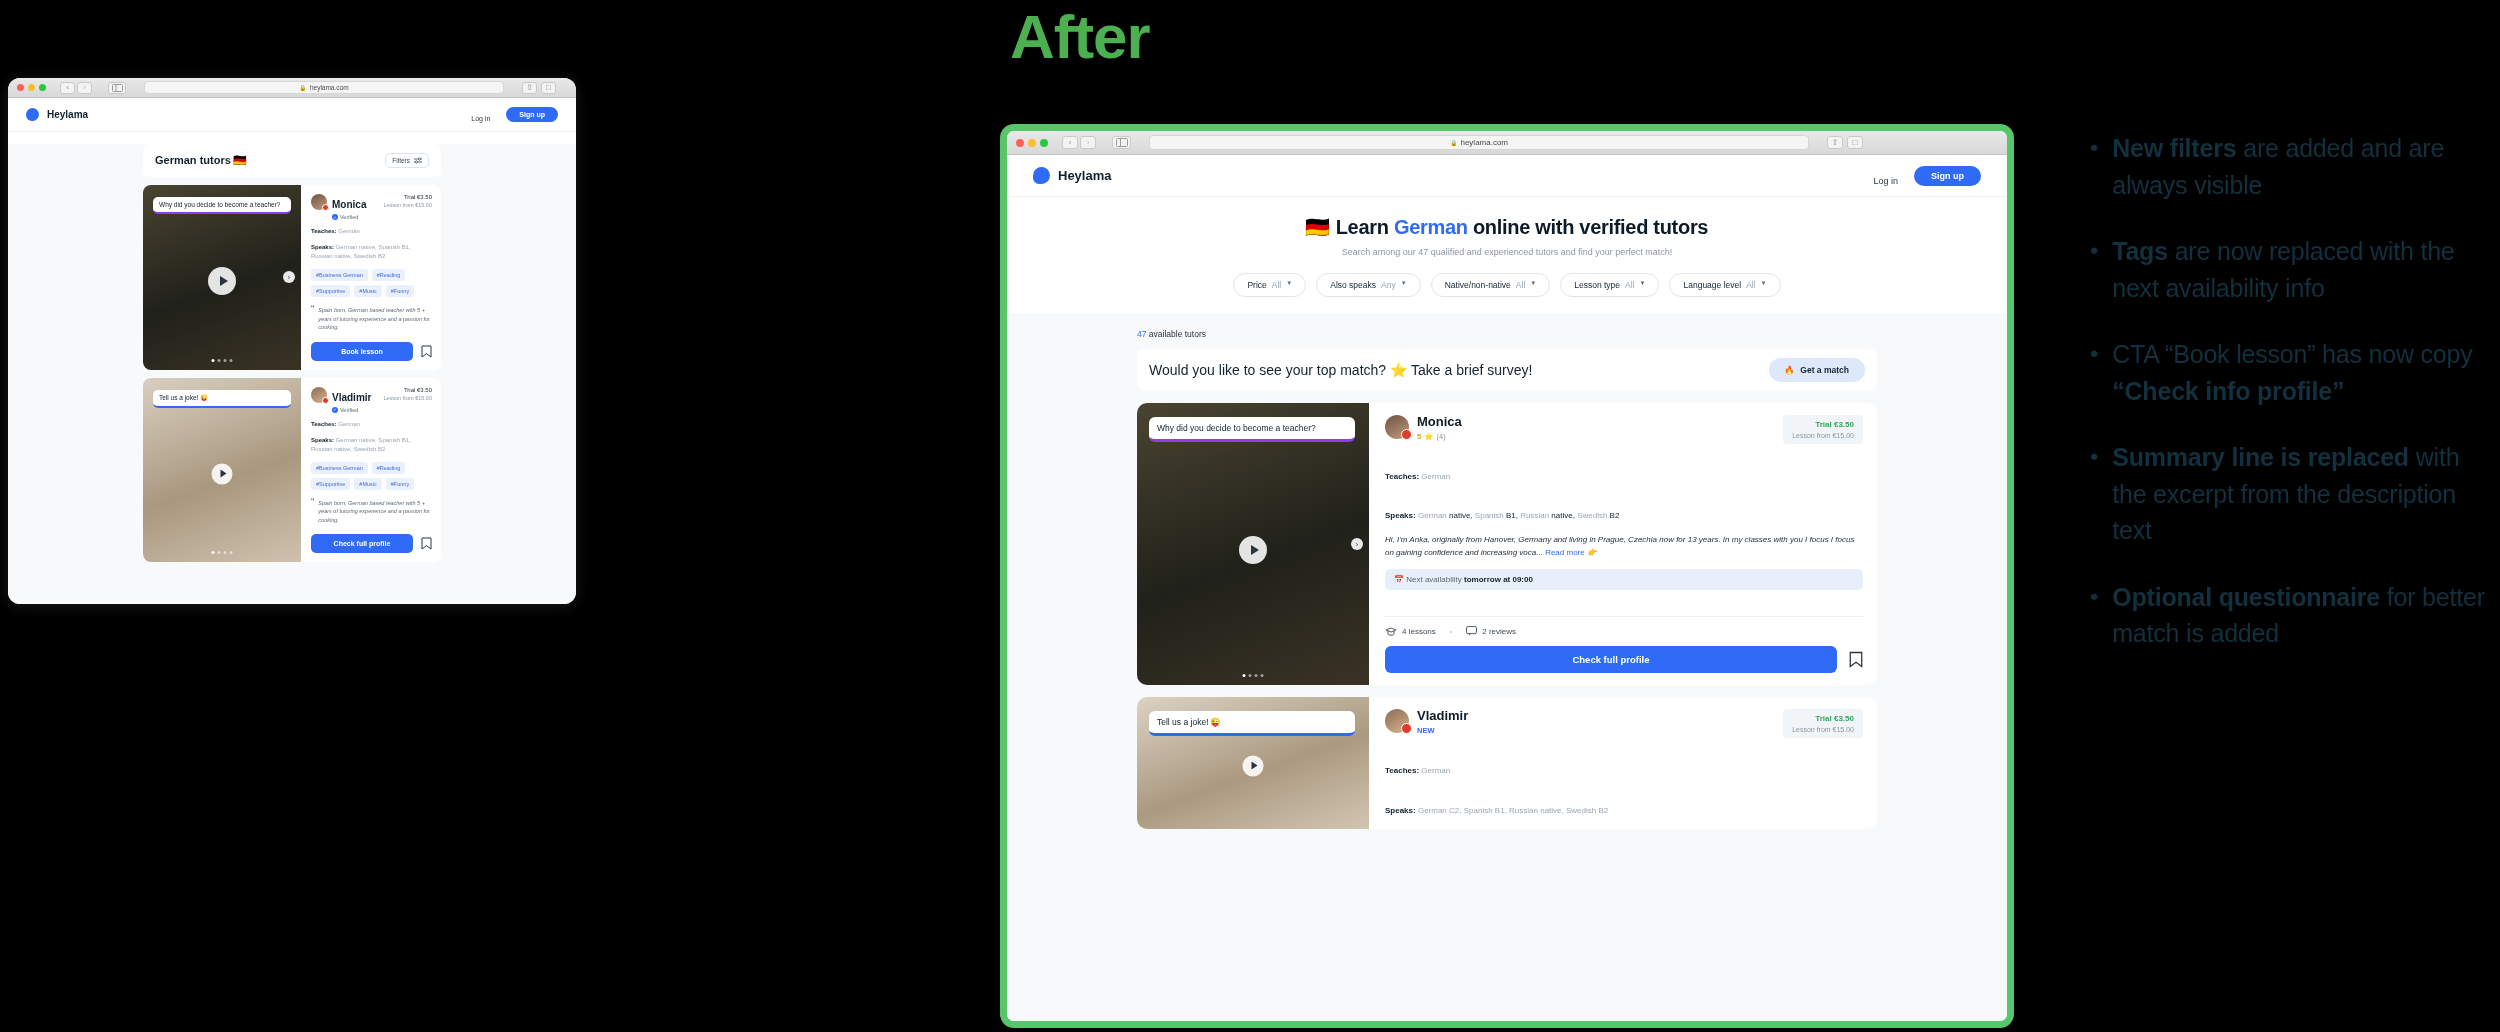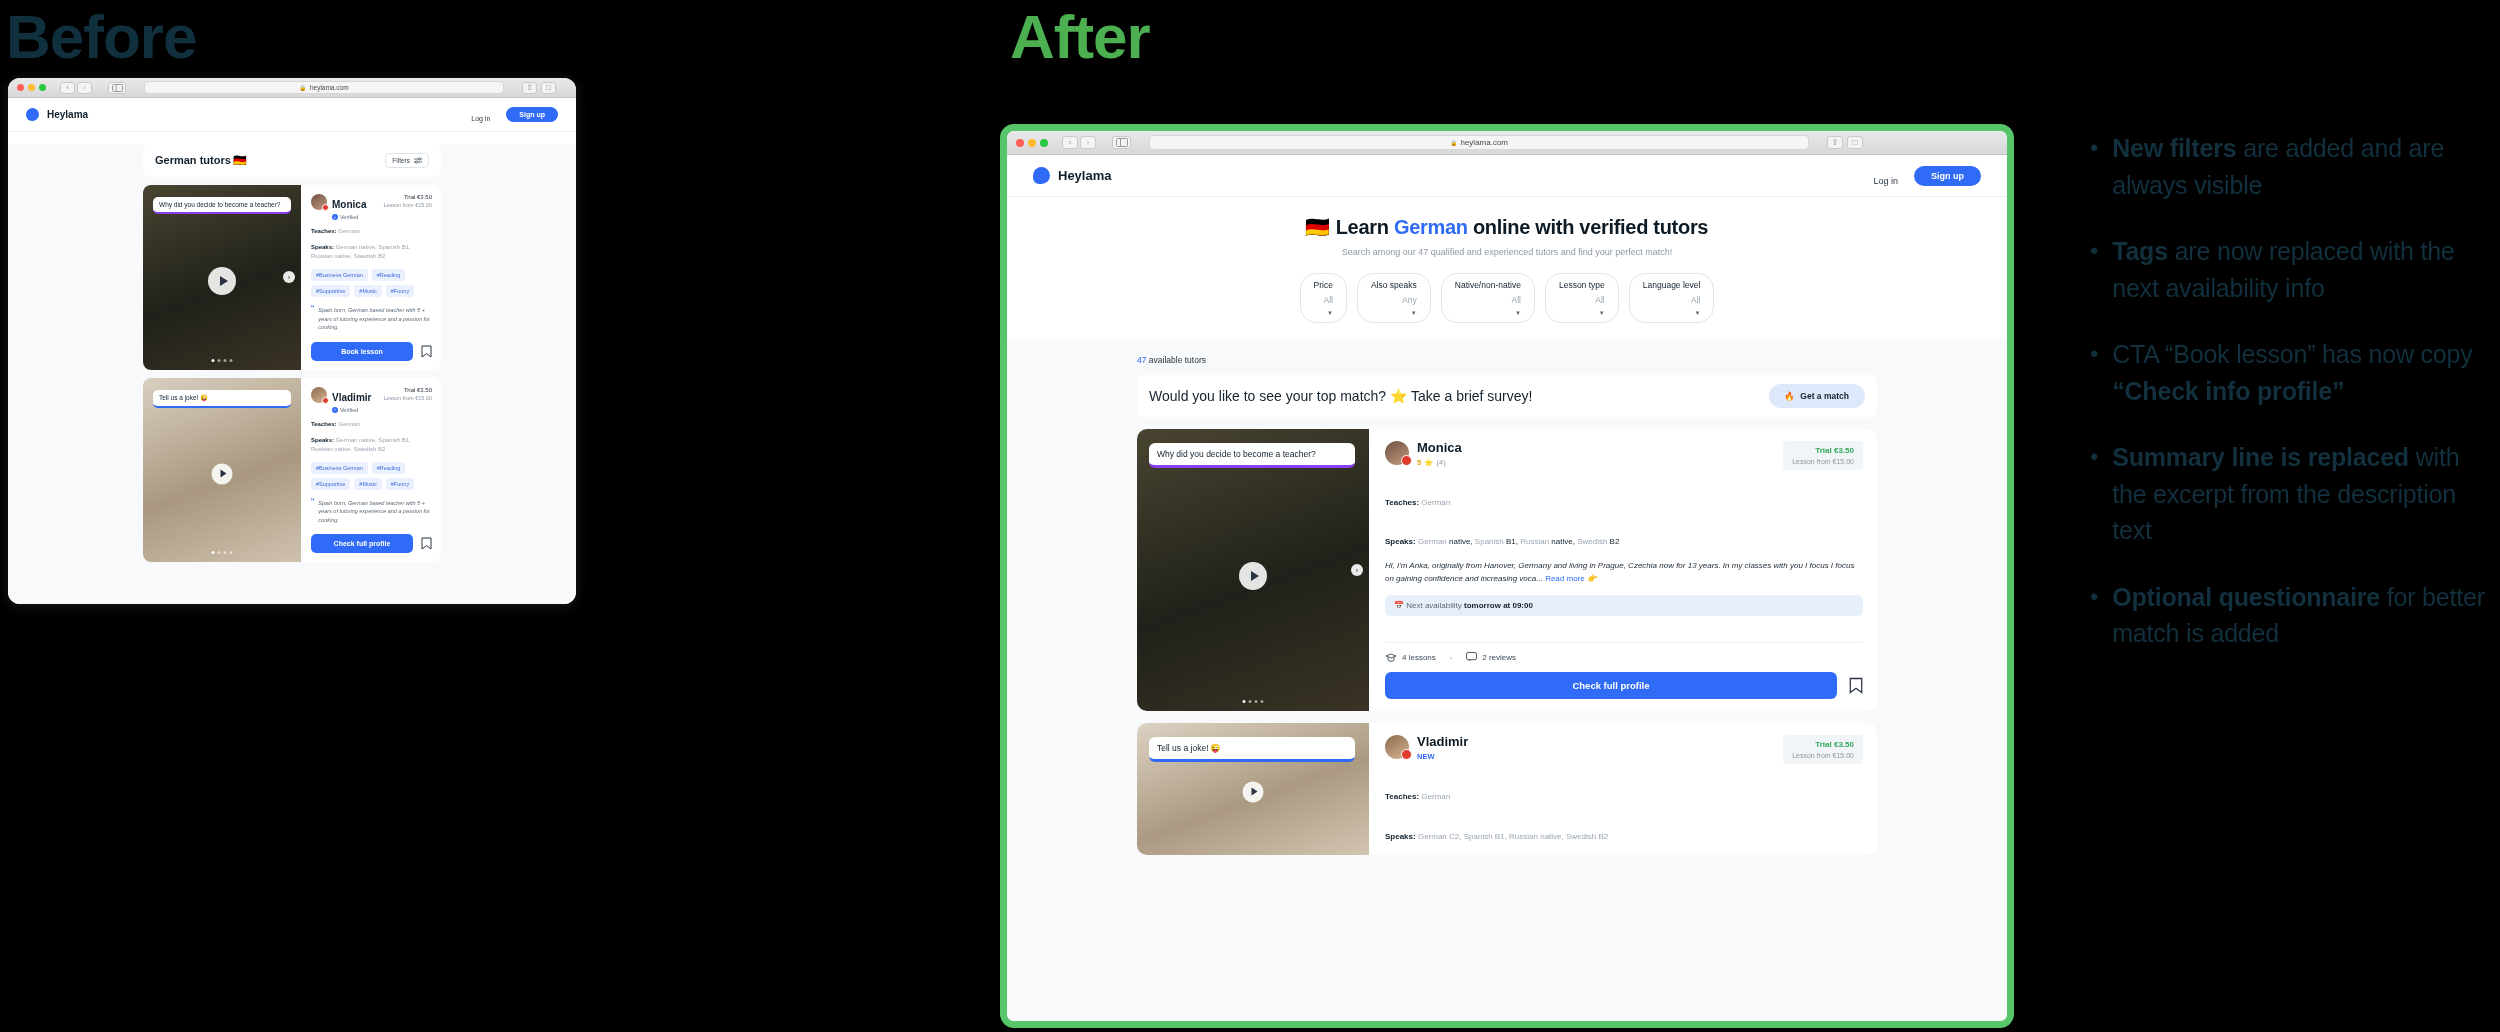--- a/index.html
+++ b/index.html
@@ -220,21 +220,21 @@
   .a-h1 .blue { color: #2f6bf6; }
   .a-sub { font-size: 9px; color: #8b97a3; margin-top: 8px; }
 
   .a-filters {
     display: flex; justify-content: center; gap: 10px; margin-top: 16px;
     flex-wrap: wrap; padding: 0 20px;
   }
   .fchip {
     border: 1px solid #e0e5ea; background: #fff; border-radius: 16px;
     padding: 6px 13px; font-size: 8.5px; color: #16232f;
-    display: flex; align-items: flex-end; gap: 5px; white-space: nowrap; flex-direction: column;
+    display: flex; align-items: flex-start; gap: 5px; white-space: nowrap;
   }
   .fchip .fv { color: #9aa5b1; }
   .caret { font-size: 6px; color: #5d6b78; }
 
   .a-body { padding: 16px 130px 0; }
   .a-count { font-size: 8.5px; color: #2a3440; }
   .a-count .n { color: #2f6bf6; }
 
   .a-survey {
     background: #fff; border-radius: 8px; margin-top: 10px;
@@ -321,21 +321,20 @@
     letter-spacing: -.2px;
   }
   .bdot { flex: none; font-size: 24px; line-height: 1.5; }
   .bullet b { font-weight: 700; }
 </style>
 </head>
 <body>
 
 <div class="stage">
 
-  <div class="sec-title" id="title-before">Before</div>
   <div class="sec-title" id="title-after">After</div>
 
   <div class="win win-before">
     <div class="chrome">
       <div class="lights">
         <span class="lt r"></span>
         <span class="lt y"></span>
         <span class="lt g"></span>
       </div>
       <div class="navbtns">

